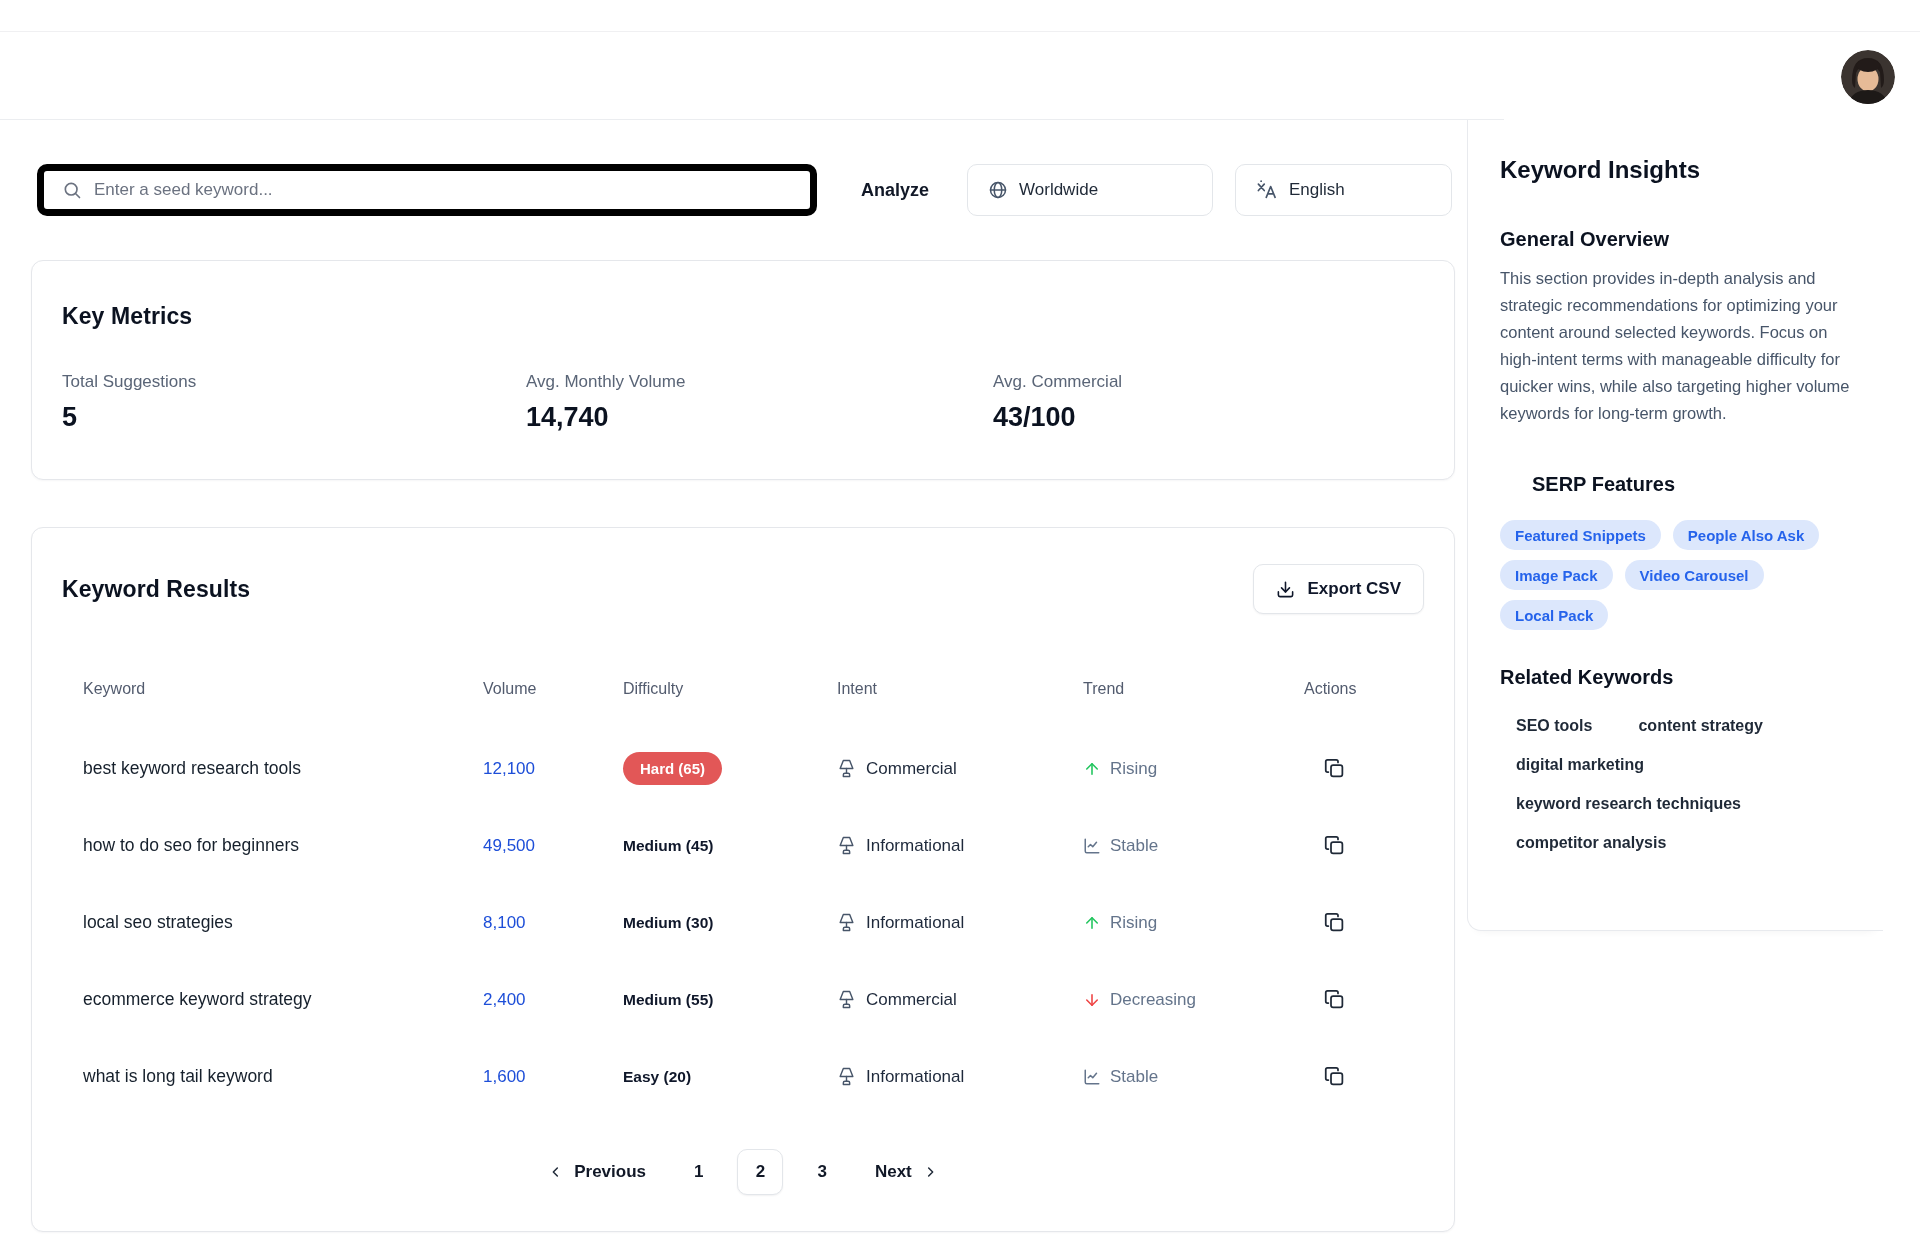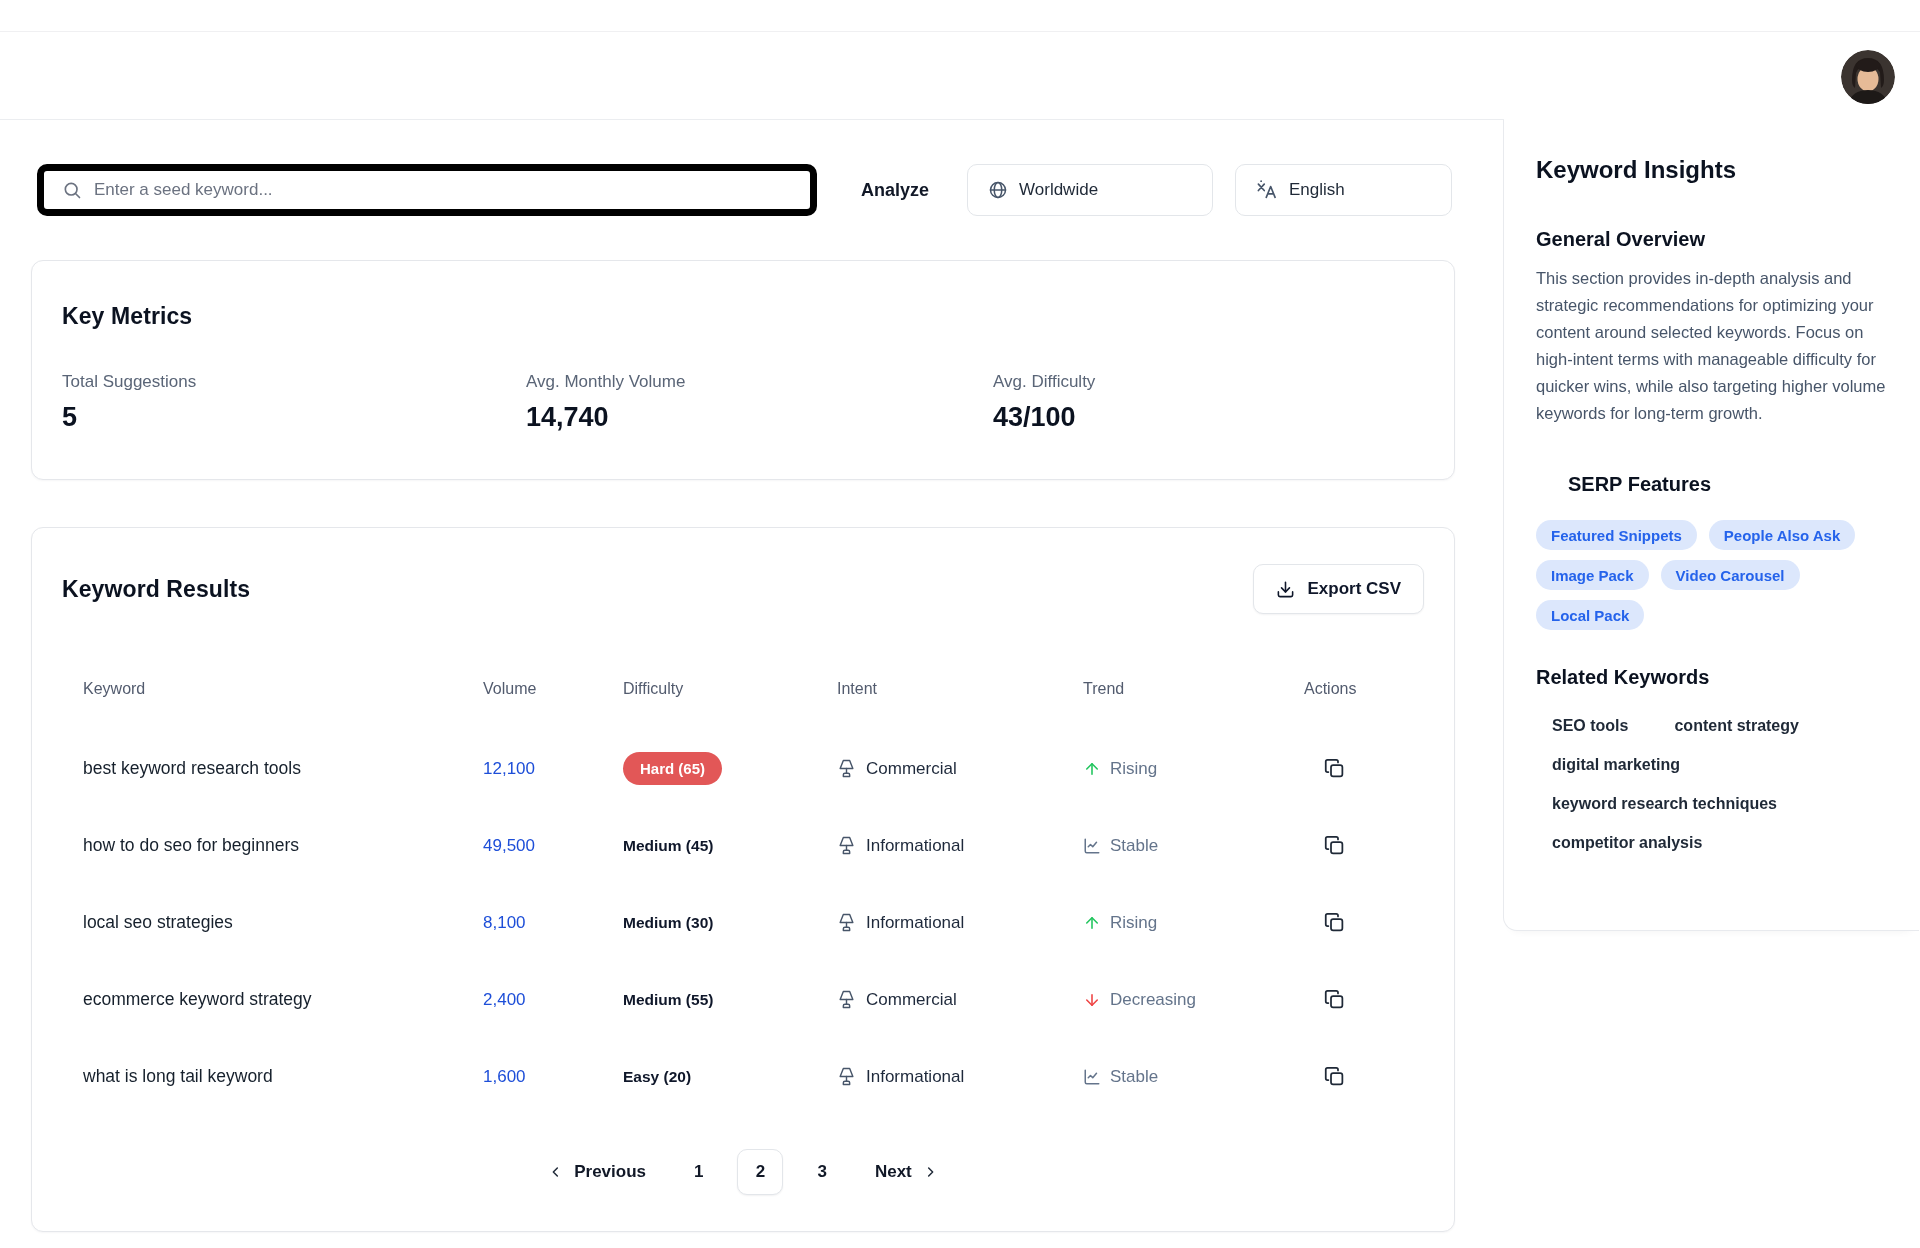--- a/index.html
+++ b/index.html
@@ -62,21 +62,21 @@
 
   
   .pagination { margin-top:34px; display:flex; align-items:center; justify-content:center; gap:34px; }
   .page-nav { display:flex; align-items:center; gap:10px; background:none; border:none; font-family:"Liberation Sans", sans-serif; font-size:17px; font-weight:600; color:#111827; cursor:pointer; }
   .page-nav.prev { margin-right:14px; } .page-nav.next { margin-left:14px; }
   .pages { display:flex; align-items:center; gap:34px; }
   .page-num { background:none; border:none; font-family:"Liberation Sans", sans-serif; font-size:17px; font-weight:600; color:#111827; cursor:pointer; }
   .page-num.current { width:46px; height:46px; border:1px solid #e3e6ea; border-radius:10px; background:#fff; box-shadow:0 1px 2px rgba(16,24,40,.06); }
 
   
-  .sidebar { position:absolute; left:1503px; top:120px; width:416px; height:811px; background:#fff; border-left:1px solid #e8eaee; border-bottom:1px solid #e8eaee; border-bottom-left-radius:14px; padding:36px 22px 0 32px; box-shadow:0 8px 10px -9px rgba(0,0,0,.07); }
+  .sidebar { position:absolute; left:1467px; top:120px; width:416px; height:811px; background:#fff; border-left:1px solid #e8eaee; border-bottom:1px solid #e8eaee; border-bottom-left-radius:14px; padding:36px 22px 0 32px; box-shadow:0 8px 10px -9px rgba(0,0,0,.07); }
   .sidebar h2 { font-size:24px; font-weight:700; color:#0b1220; margin-bottom:44px; }
   .sidebar h3 { font-size:20px; font-weight:700; color:#0b1220; }
   .sb-overview-title { margin-bottom:14px; }
   .sb-overview-text { font-size:16.5px; line-height:27px; color:#475569; margin-bottom:46px; }
   .sb-serp-title { margin-bottom:24px;margin-left:32px; }
   .tags { display:flex; flex-wrap:wrap; gap:10px 12px; margin-bottom:36px; }
   .tag { display:inline-flex; align-items:center; height:30px; padding:0 15px; border-radius:999px; background:var(--serp-tag-bg,#dce7fc); color:var(--serp-tag-text,#2563eb); font-size:15px; font-weight:700; cursor:pointer; }
   .sb-related-title { font-size:21px; margin-bottom:28px; }
   .related { display:flex; flex-direction:column; gap:21px; padding-left:16px; }
   .related-row { display:flex; gap:46px; }
@@ -140,21 +140,21 @@
     <div class="metrics-row" id="metrics-row">
         <div class="metric">
     <div class="m-label">Total Suggestions</div>
     <div class="m-value">5</div>
   </div>
         <div class="metric">
     <div class="m-label">Avg. Monthly Volume</div>
     <div class="m-value">14,740</div>
   </div>
         <div class="metric">
-    <div class="m-label">Avg. Difficulty</div>
+    <div class="m-label">Avg. Commercial</div>
     <div class="m-value">43/100</div>
   </div>
       </div>
   </section>
 
   <section class="card results-card">
     <div class="results-head">
       <h2>Keyword Results</h2>
       <button class="export-btn">
         <span>

